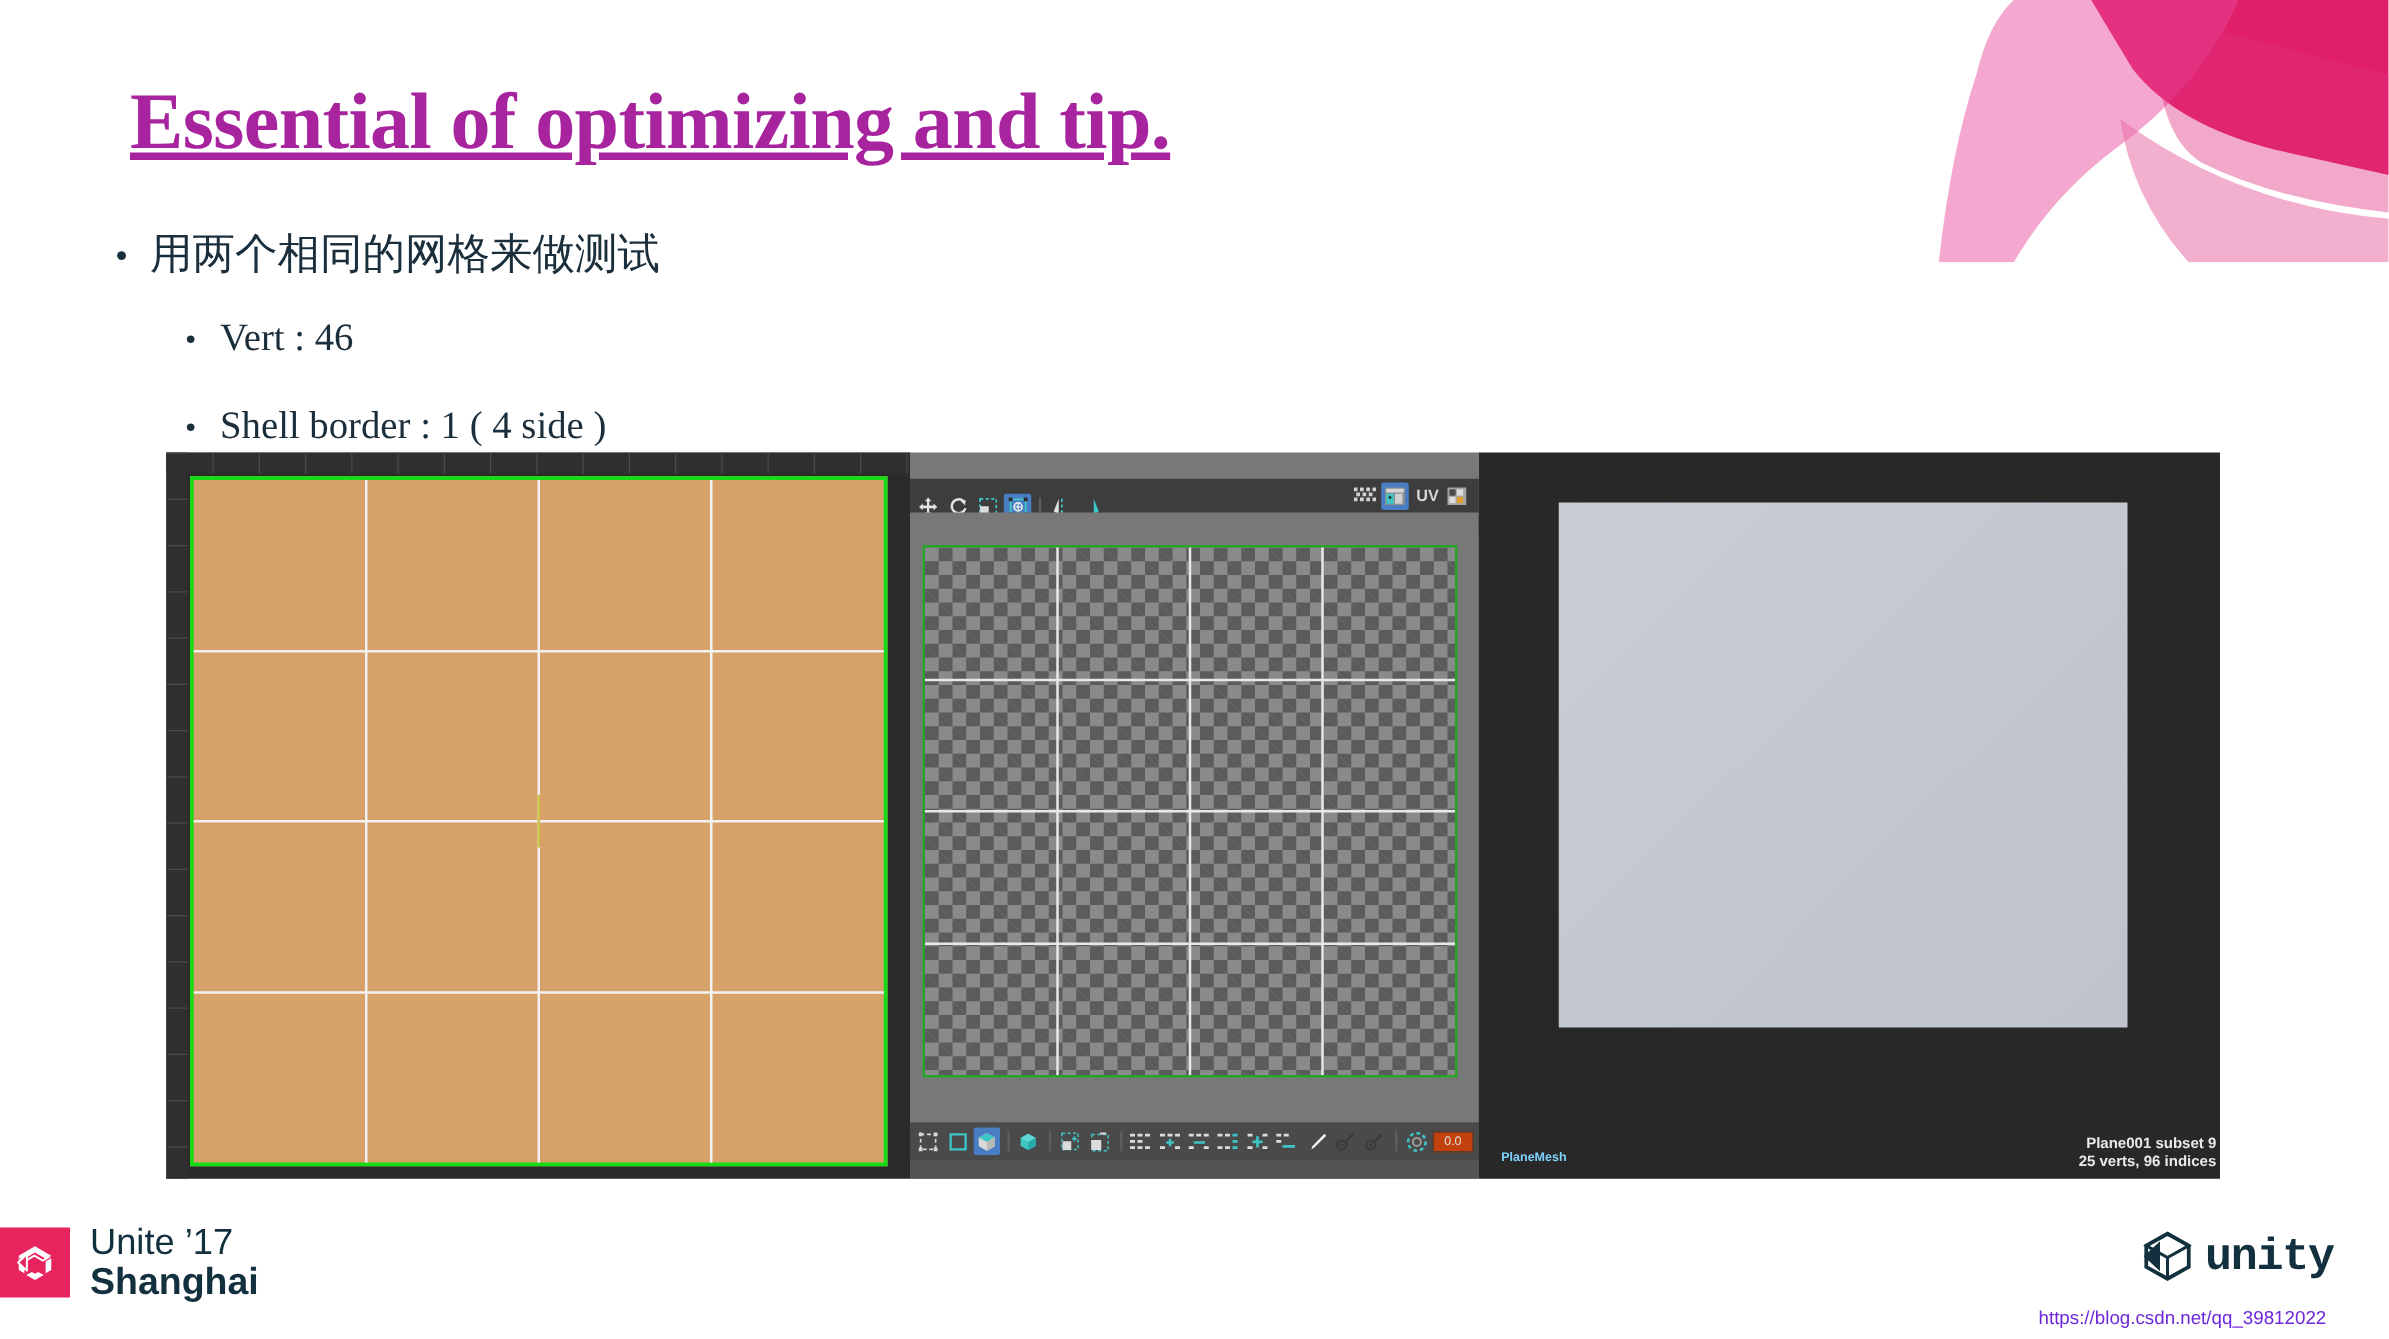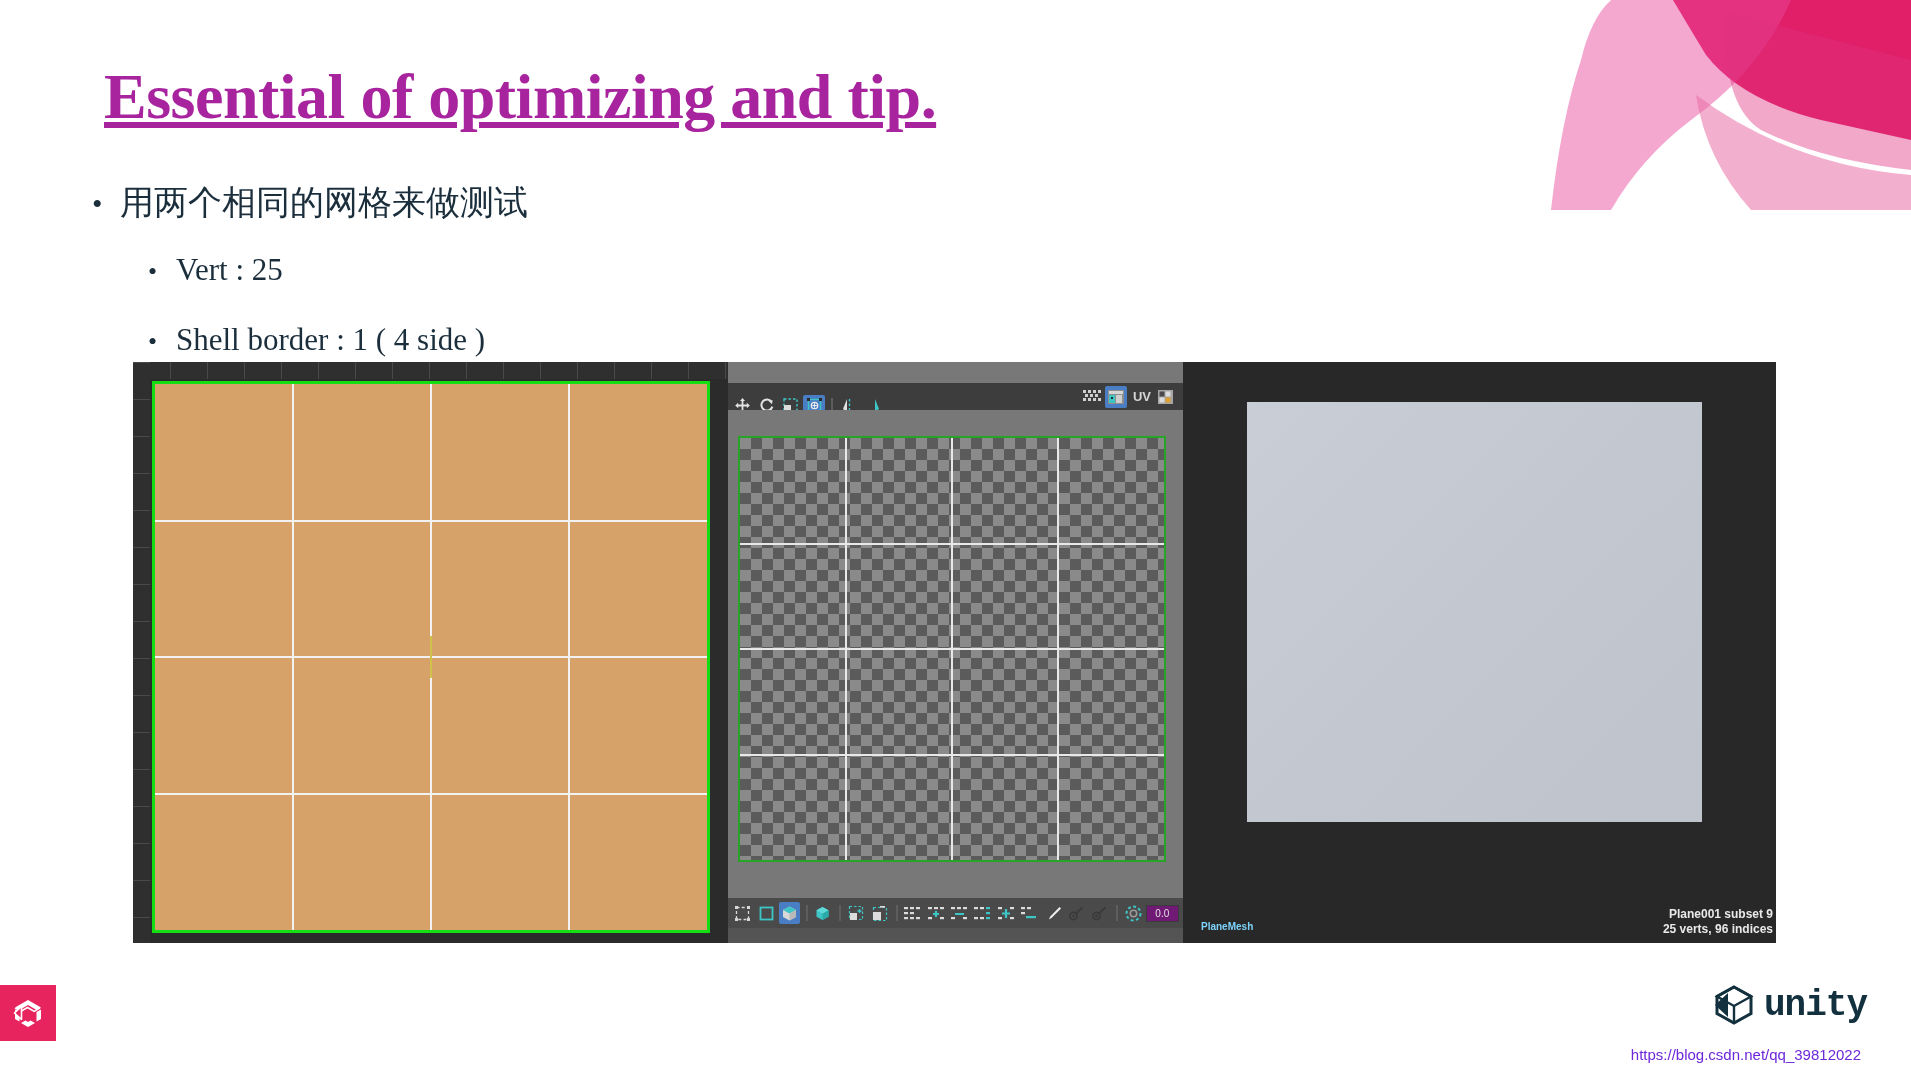--- a/index.html
+++ b/index.html
@@ -65,21 +65,21 @@
       linear-gradient(45deg, #5b5b5b 25%, transparent 25%, transparent 75%, #5b5b5b 75%);
     background-color: #8a8a8a;
     background-size: 22px 22px;
     background-position: 0 0, 11px 11px;
   }
   .uvwire { position: absolute; background: #e8e8e8; }
   .uvwire-v { width: 2px; top: 0; bottom: 0; }
   .uvwire-h { height: 2px; left: 0; right: 0; }
   #uv-bottombar { position: absolute; left: 0; bottom: 0; width: 100%; height: 45px; background: #545454; }
   #uv-botrow { position: absolute; left: 0; top: 0; width: 100%; height: 30px; background: #4a4a4a; display: flex; align-items: center; padding: 0 4px; }
-  #numfield { width: 34px; height: 17px; background: #701a75; border: 1px solid #3a3a3a; color: #e0e0e0; font-family: "Liberation Sans", sans-serif; font-size: 10px; display: flex; align-items: center; justify-content: center; text-align: center; }
+  #numfield { width: 34px; height: 17px; background: #c2410c; border: 1px solid #3a3a3a; color: #e0e0e0; font-family: "Liberation Sans", sans-serif; font-size: 10px; display: flex; align-items: center; justify-content: center; text-align: center; }
   #uv-right-tools { position: absolute; right: 4px; top: 0; height: 27px; display: flex; align-items: center; }
   #uv-label { font-family: "Liberation Sans", sans-serif; font-size: 13px; color: #d6d6d6; margin: 0 4px; font-weight: bold; }
 
   
   #vp-right { position: absolute; left: 1050px; top: 0; width: 593px; height: 581px; background: #282828; overflow: hidden; }
   #plane-right { position: absolute; left: 64px; top: 40px; width: 455px; height: 420px; background: linear-gradient(135deg, #c9ced6 0%, #c2c7cf 60%, #bfc4cc 100%); }
   #lbl-planemesh { position: absolute; left: 18px; bottom: 11px; font-family: "Liberation Sans", sans-serif; font-weight: bold; font-size: 10px; color: #7dd3fc; }
   #lbl-stats { position: absolute; right: 3px; bottom: 6px; text-align: right; font-family: "Liberation Sans", sans-serif; font-weight: bold; font-size: 12px; color: #e9e9e9; line-height: 1.25; }
 
   
@@ -105,21 +105,21 @@
 </div>
 
 <div id="title">Essential of optimizing and tip.</div>
 
 <div class="bullet" id="b0">
   <span class="dot">•</span>
   <span class="txt">用两个相同的网格来做测试</span>
 </div>
 <div class="bullet" id="b1">
   <span class="dot">•</span>
-  <span class="txt">Vert : 25</span>
+  <span class="txt">Vert : 46</span>
 </div>
 <div class="bullet" id="b2">
   <span class="dot">•</span>
   <span class="txt">Shell border : 1 ( 4 side )</span>
 </div>
 
 <div id="app">
 
   <div id="vp-left">
     <div id="mesh-left">
@@ -430,20 +430,24 @@
 </div>
 
 <div id="footer-left">
   <div id="unity-sq">
     <svg width="34" height="34" viewBox="0 0 34 34">
       <path d="M17 4 L30 11.5 L25.5 14 L17 9 L8.5 14 L4 11.5 Z M4 13.5 L8.5 16 L8.5 25.5 L4 23 Z M30 13.5 L30 23 L25.5 25.5 L25.5 16 Z M10 27 L17 31 L24 27 L19.5 24.5 L17 26 L14.5 24.5 Z" fill="#ffffff"></path>
       <path d="M16.5 6 L28 12.6 L23.2 15.4 L16.5 11.5 L9.8 15.4 L5 12.6 Z" fill="none" stroke="#ffffff" stroke-width="1.6"></path>
       <path d="M3.5 17 L10.5 10.5 L10.5 23.5 Z" fill="#e8245f" stroke="#ffffff" stroke-width="1.6" stroke-linejoin="round"></path>
     </svg>
   </div>
+  <div id="footer-txt">
+    <div id="unite-yr">Unite ’17</div>
+    <div id="unite-city">Shanghai</div>
+  </div>
 </div>
 
 <div id="footer-right">
   <svg width="44" height="44" viewBox="0 0 44 44">
     <path d="M22 4 L39 13.5 L39 30.5 L22 40 L5 30.5 L5 13.5 Z" fill="none" stroke="#12303e" stroke-width="3"></path>
     <path d="M22 4 L39 13.5 L22 23 L5 13.5 Z" fill="none" stroke="#12303e" stroke-width="2.4"></path>
     <path d="M22 23 L22 40" stroke="#12303e" stroke-width="2.4"></path>
     <path d="M3 22 L16 10 L16 34 Z" fill="#12303e"></path>
   </svg>
   <span id="unity-word">unity</span>

